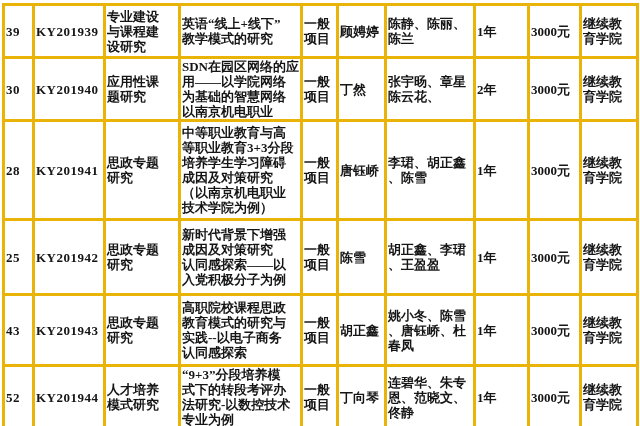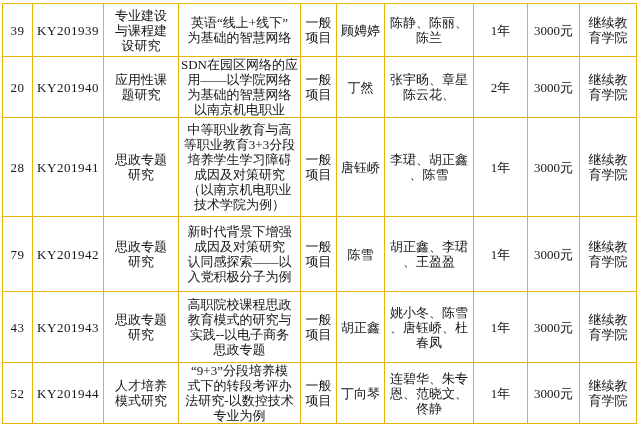--- a/index.html
+++ b/index.html
@@ -17,27 +17,28 @@
   }
   table.projects {
     border-collapse: collapse;
     table-layout: fixed;
     font-family: "Liberation Serif", "DejaVu Serif", serif;
     font-size: 13px;
     color: #151515;
     background: #ffffff;
   }
   table.projects td {
-    border: 1px solid #eab308;
-    text-align: center;
+    border: 3px solid #eab308;
+    text-align: left;
     vertical-align: middle;
     padding: 0 1px;
     white-space: pre-line;
     line-height: 15px;
     overflow: hidden;
+    font-weight: bold;
   }
   td.c-seq, td.c-id { letter-spacing: 0.5px; }
   tr.r0 { height: 53px; }
   tr.r1 { height: 57px; }
   tr.r2 { height: 99px; }
   tr.r3 { height: 75px; }
   tr.r4 { height: 71px; }
   tr.r5 { height: 58px; }
 </style>
 </head>
@@ -58,33 +59,33 @@
       <col style="width:57px">
     </colgroup>
     <tbody>
       <tr class="r0">
         <td class="c-seq">39</td>
         <td class="c-id">KY201939</td>
         <td>专业建设
 与课程建
 设研究</td>
         <td>英语“线上+线下”
-为基础的智慧网络</td>
+教学模式的研究</td>
         <td>一般
 项目</td>
         <td>顾娉婷</td>
         <td>陈静、陈丽、
 陈兰</td>
         <td>1年</td>
         <td>3000元</td>
         <td>继续教
 育学院</td>
       </tr>
       <tr class="r1">
-        <td class="c-seq">20</td>
+        <td class="c-seq">30</td>
         <td class="c-id">KY201940</td>
         <td>应用性课
 题研究</td>
         <td>SDN在园区网络的应
 用——以学院网络
 为基础的智慧网络
 以南京机电职业</td>
         <td>一般
 项目</td>
         <td>丁然</td>
@@ -110,21 +111,21 @@
 项目</td>
         <td>唐钰峤</td>
         <td>李珺、胡正鑫
 、陈雪</td>
         <td>1年</td>
         <td>3000元</td>
         <td>继续教
 育学院</td>
       </tr>
       <tr class="r3">
-        <td class="c-seq">79</td>
+        <td class="c-seq">25</td>
         <td class="c-id">KY201942</td>
         <td>思政专题
 研究</td>
         <td>新时代背景下增强
 成因及对策研究
 认同感探索——以
 入党积极分子为例</td>
         <td>一般
 项目</td>
         <td>陈雪</td>
@@ -136,21 +137,21 @@
 育学院</td>
       </tr>
       <tr class="r4">
         <td class="c-seq">43</td>
         <td class="c-id">KY201943</td>
         <td>思政专题
 研究</td>
         <td>高职院校课程思政
 教育模式的研究与
 实践--以电子商务
-思政专题</td>
+认同感探索</td>
         <td>一般
 项目</td>
         <td>胡正鑫</td>
         <td>姚小冬、陈雪
 、唐钰峤、杜
 春凤</td>
         <td>1年</td>
         <td>3000元</td>
         <td>继续教
 育学院</td>

